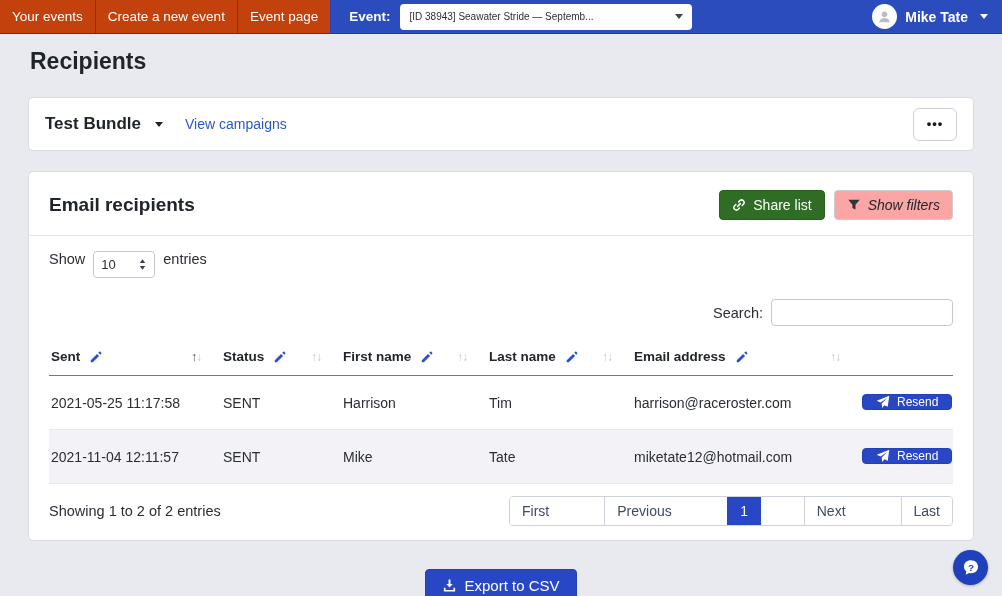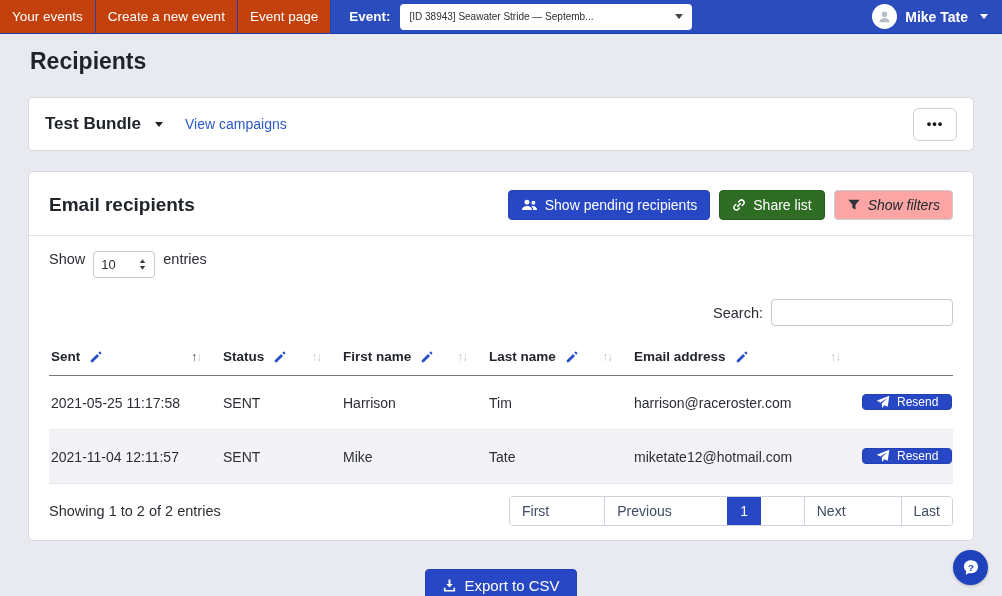--- a/index.html
+++ b/index.html
@@ -133,31 +133,20 @@
     <a class="link">View campaigns</a>
     <span class="more-btn">
       <span>•••</span>
     </span>
   </div>
 
   <div class="card recip-card">
     <div class="recip-head">
       <span class="recip-title">Email recipients</span>
       <span class="head-btns">
-        <span class="btn btn-blue">
-          <span class="icon">
-            <svg width="17" height="14" viewBox="0 0 20 16" fill="#fff">
-                <circle cx="7" cy="4.8" r="2.9"></circle>
-                <path d="M1 14c.4-3.4 2.8-4.9 6-4.9s5.6 1.5 6 4.9z"></path>
-                <circle cx="14.6" cy="5.4" r="2.3"></circle>
-                <path d="M13.6 9.3c2.9 0 5 1.5 5.4 4.7h-4.4a6.7 6.7 0 00-2.3-4.2c.4-.3.8-.5 1.3-.5z"></path>
-              </svg>
-          </span>
-          <span>Show pending recipients</span>
-        </span>
         <span class="btn btn-green">
           <span class="icon">
             <svg width="14" height="14" viewBox="0 0 16 16" fill="none" stroke="#fff" stroke-width="1.7" stroke-linecap="round">
                 <path d="M6.4 9.6l3.2-3.2"></path>
                 <path d="M7.6 4.4l1.3-1.3a2.9 2.9 0 014.1 4.1L11.6 8.5"></path>
                 <path d="M8.4 11.6l-1.3 1.3a2.9 2.9 0 01-4.1-4.1l1.4-1.3"></path>
               </svg>
           </span>
           <span>Share list</span>
         </span>

